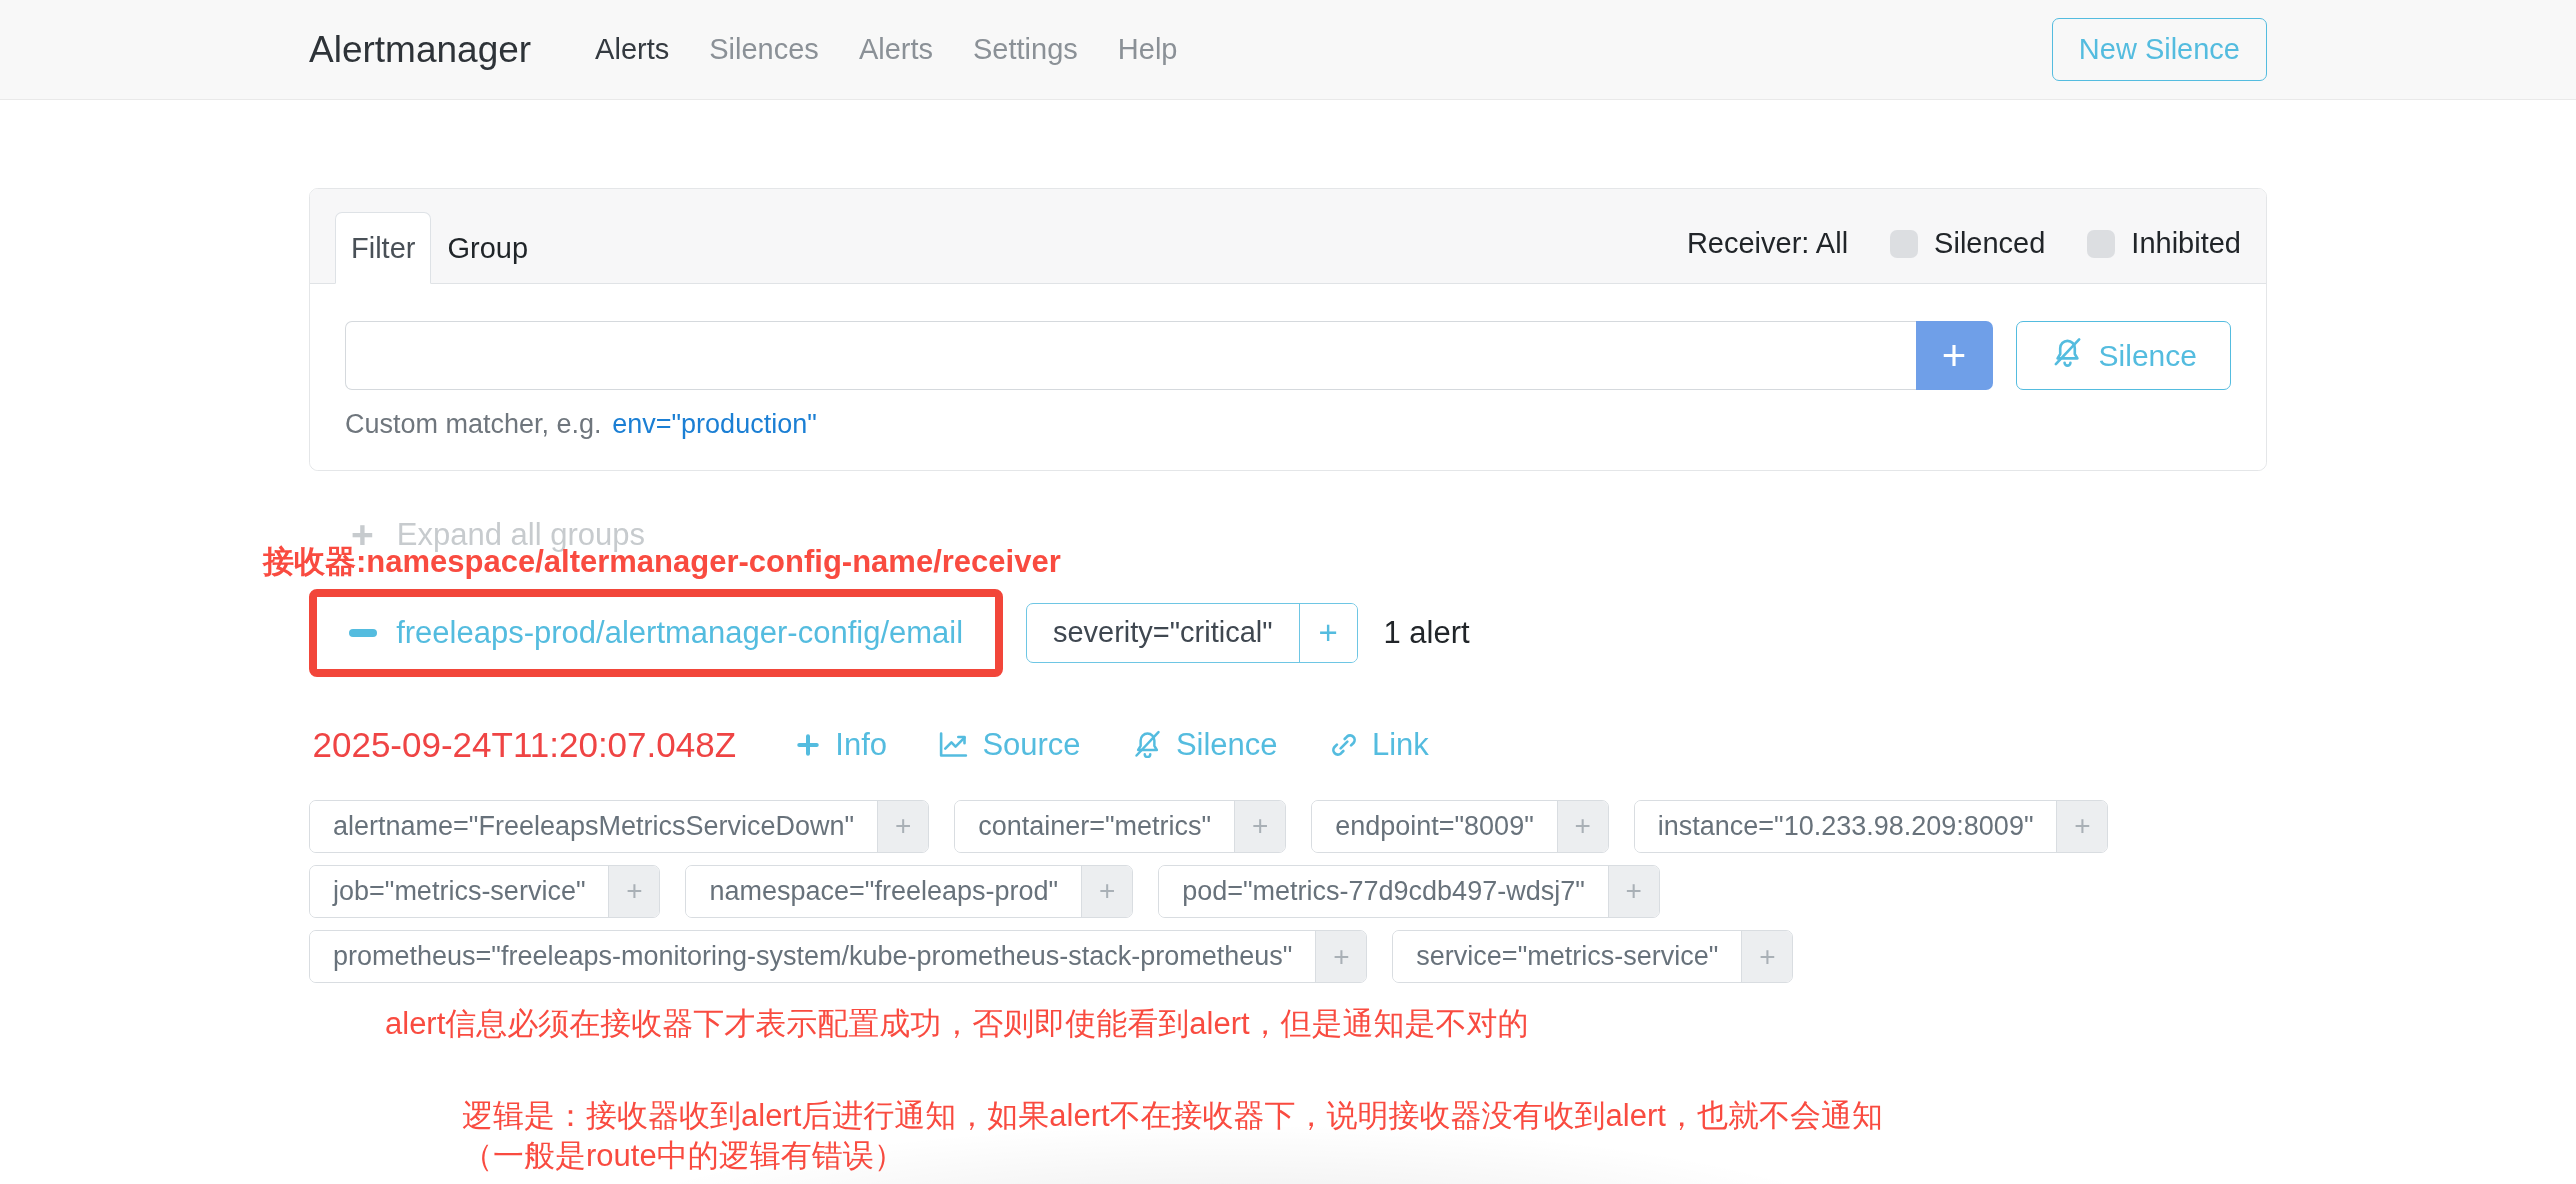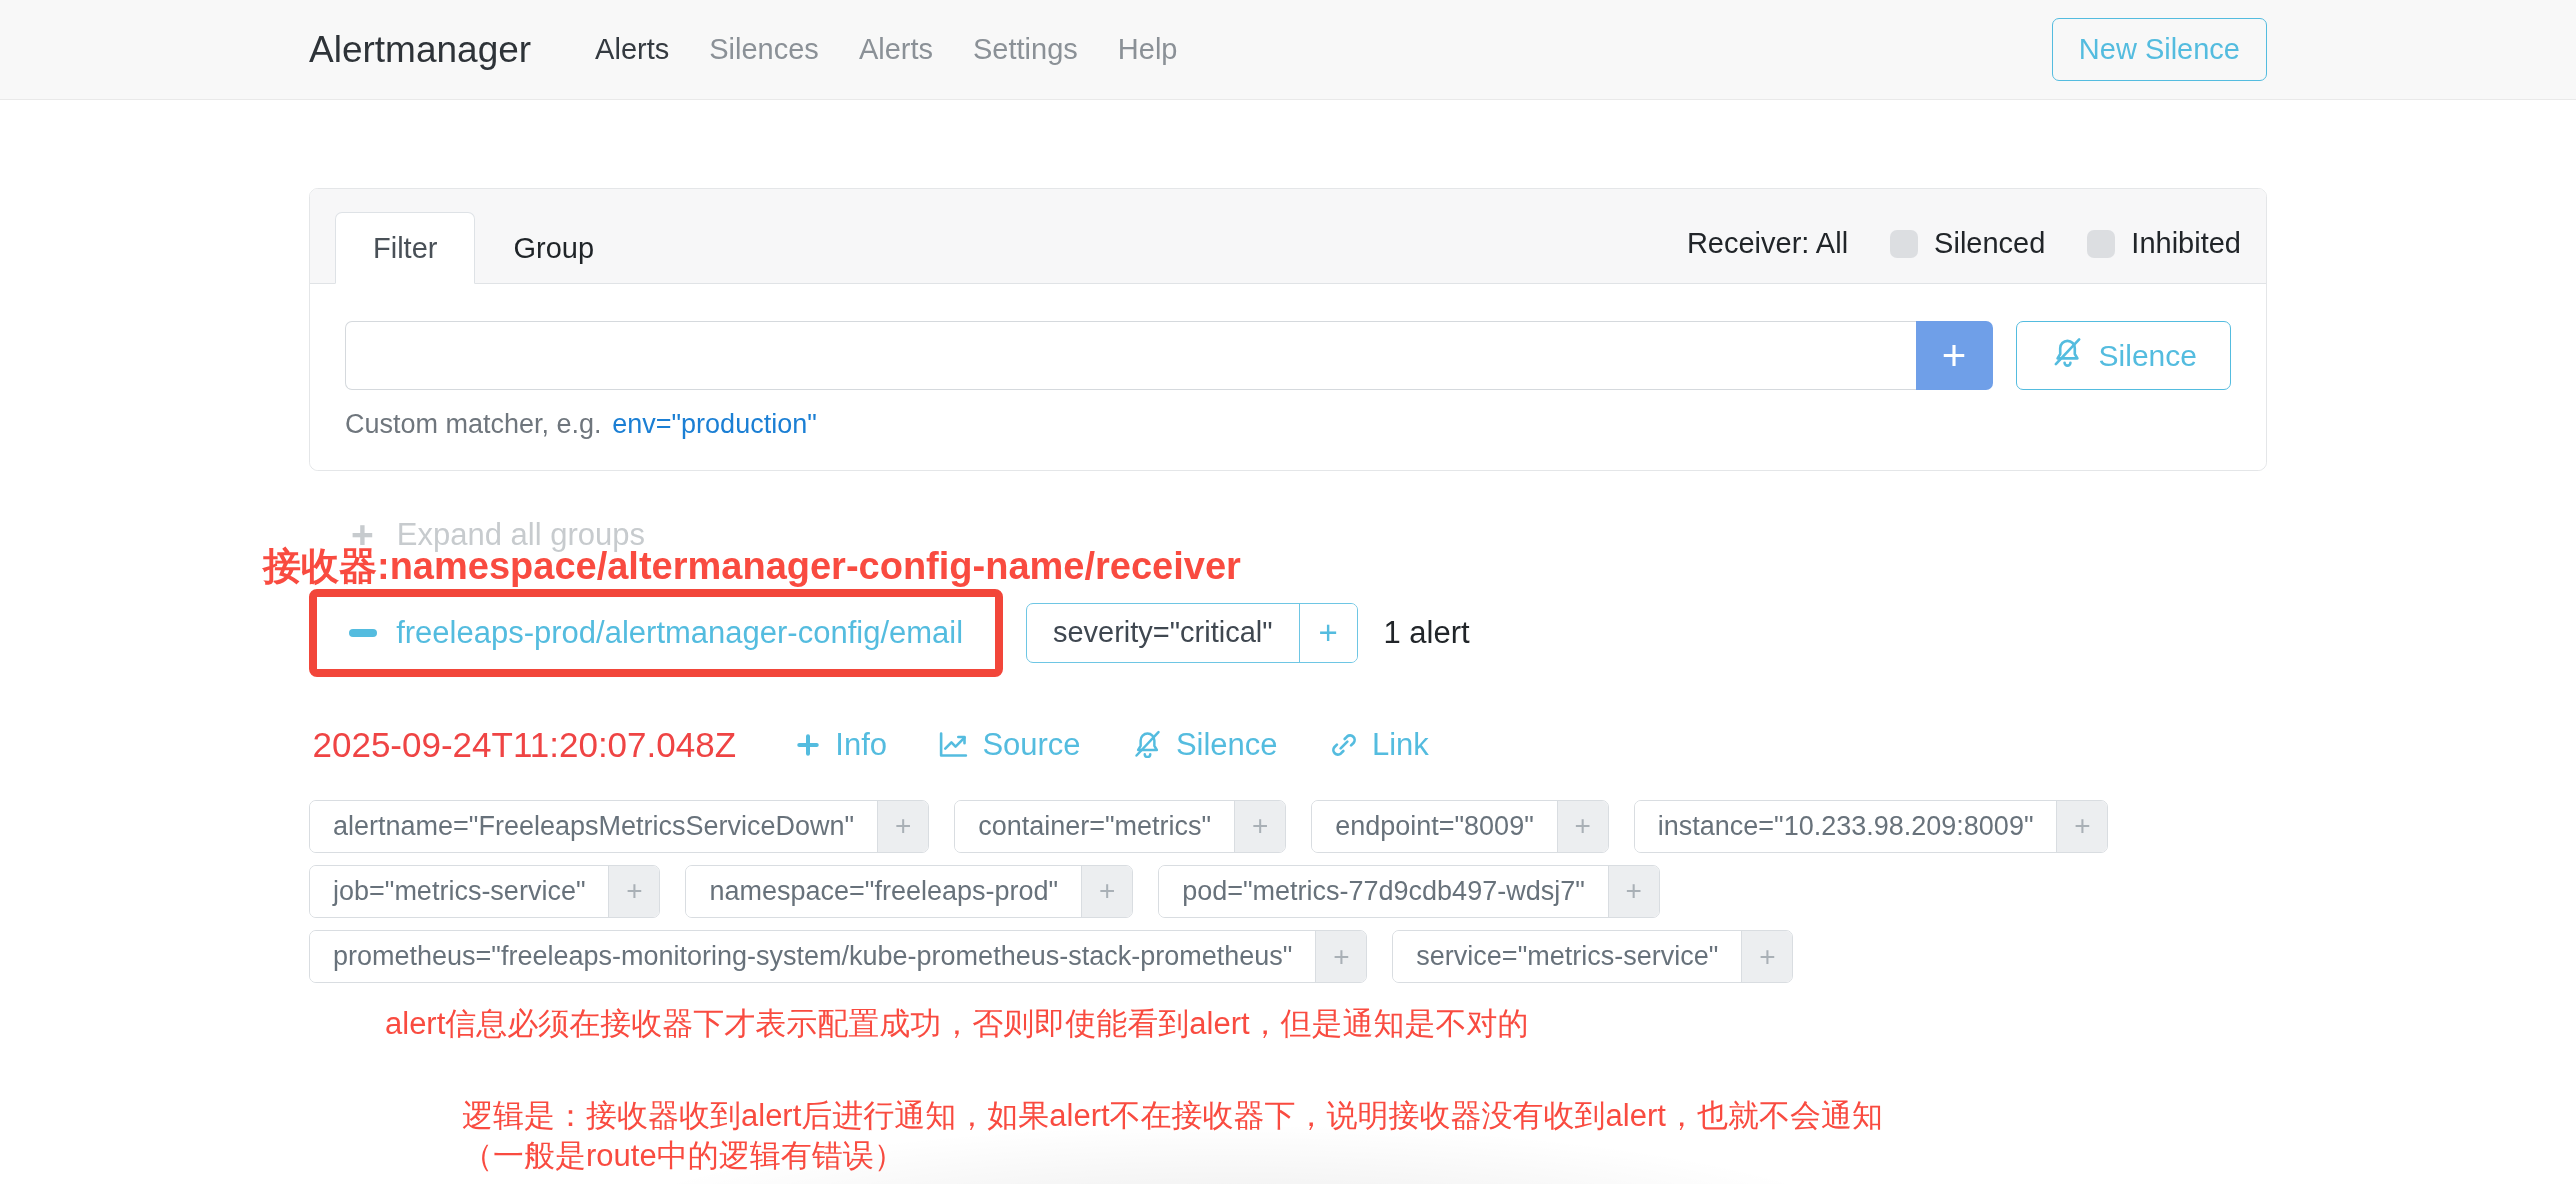--- a/index.html
+++ b/index.html
@@ -26,21 +26,21 @@
   
   .content{width:1958px;margin:0 auto;position:relative;}
   
   .card{margin-top:88px;border:1.8px solid #e4e6e8;border-radius:8.8px;background:#fff;}
   .card-header{
     background:#f7f7f8;border-bottom:1.8px solid #e0e3e6;border-radius:7px 7px 0 0;
     padding:23px 25px 0 25px;display:flex;align-items:flex-start;height:95px;
   }
   .tabs{display:flex;height:100%;}
   .tab{
-    font-size:29px;padding:0 37px;display:flex;align-items:center;height:72px;margin-bottom:-1.8px;
+    font-size:29px;padding:0 15px;display:flex;align-items:center;height:72px;margin-bottom:-1.8px;
     color:#1f2428;cursor:pointer;border:1.8px solid transparent;
   }
   .tab.active{
     background:#fff;border:1.8px solid #dee2e6;border-bottom-color:#fff;
     border-radius:7px 7px 0 0;color:#495057;
   }
   .header-right{margin-left:auto;display:flex;align-items:center;gap:42px;height:53px;margin-top:5.3px;}
   .receiver-label{font-size:29px;color:#212529;cursor:pointer;}
   .chk-group{display:flex;align-items:center;gap:16px;cursor:pointer;}
   .checkbox{width:28px;height:28px;background:#dcdee1;border-radius:7px;display:inline-block;}
@@ -63,21 +63,21 @@
   .hint-row{margin-top:19.4px;font-size:27px;color:#6f767d;}
   .hint-link{color:var(--link-blue);text-decoration:none;margin-left:10.6px;cursor:pointer;}
   
   .expand-row{
     margin-top:44px;display:flex;align-items:center;gap:23px;color:var(--disabled-gray);
     font-size:31px;position:relative;width:max-content;cursor:pointer;padding-left:42px;
   }
   .expand-plus{font-size:39px;font-weight:700;line-height:1;}
   .red-note{
     position:absolute;left:-46px;top:26px;white-space:nowrap;
-    color:var(--annotation-red);font-size:38px;font-weight:600;pointer-events:none;
+    color:var(--annotation-red);font-size:31px;font-weight:600;pointer-events:none;
   }
   .receiver-row{margin-top:35px;display:flex;align-items:center;}
   .red-box{
     border:8px solid #f2463a;border-radius:8px;padding:7px 8.8px;background:#fff;display:flex;align-items:center;
   }
   .btn-receiver{
     background:#fff;border:none;color:var(--teal);font-size:31px;display:flex;align-items:center;gap:19.4px;
     padding:10.6px 23px;cursor:pointer;font-family:inherit;
   }
   .minus-bar{width:28px;height:8px;border-radius:4.4px;background:var(--teal);display:inline-block;}

